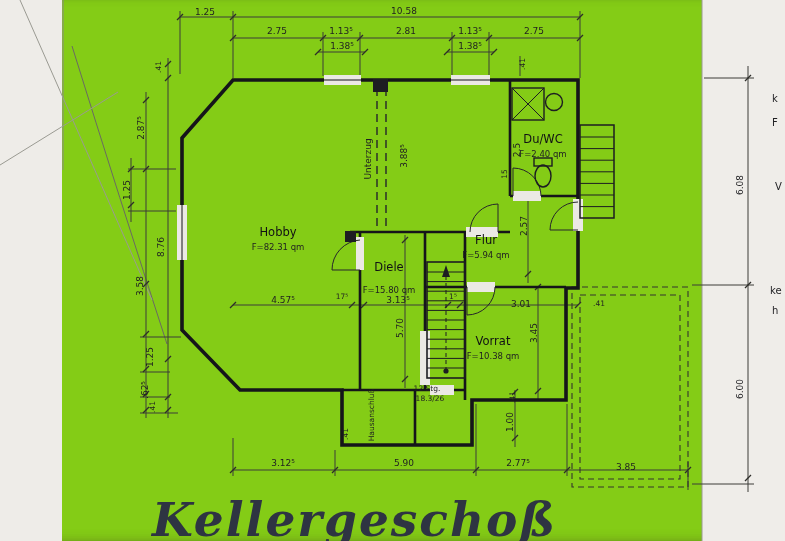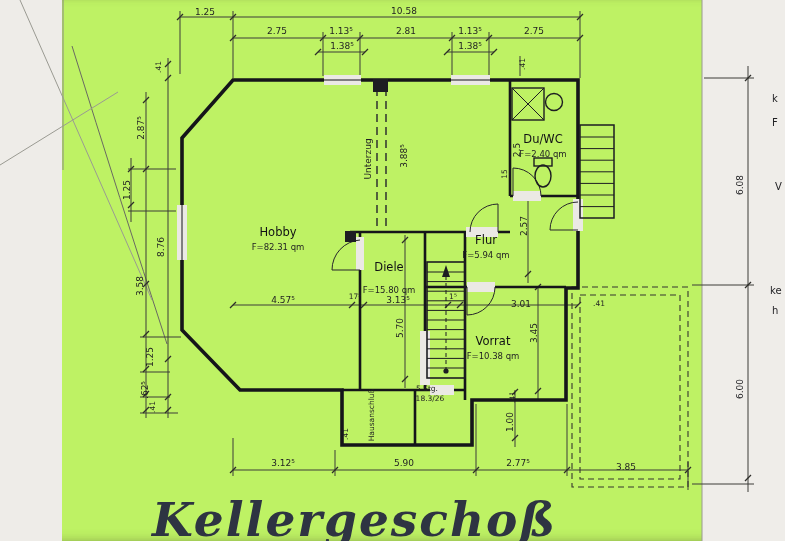--- a/index.html
+++ b/index.html
@@ -1,18 +1,18 @@
 <!DOCTYPE html>
 <html><head>
 <meta charset="utf-8">
 <style>
   html,body{margin:0;padding:0;background:#cfcdc8;}
   .sheet{
     position:relative;width:785px;height:541px;overflow:hidden;
-    background:#bef264;
+    background:#84cc16;
     font-family:"DejaVu Sans",sans-serif;
     box-shadow: inset 10px 0 14px -8px rgba(60,55,45,.45),
                 inset 0 -8px 12px -8px rgba(60,55,45,.25),
                 inset -6px 0 10px -6px rgba(60,55,45,.2);
   }
   .edge-left{position:absolute;left:0;top:0;width:62px;height:541px;background:#eeece8;}
   .edge-right{position:absolute;left:702px;top:0;width:83px;height:541px;background:#efede9;}
   svg{position:absolute;left:0;top:0;}
   .lb{position:absolute;transform:translate(-50%,-50%);font-size:9px;color:#1f1f22;white-space:nowrap;line-height:1;}
   .lv{transform:translate(-50%,-50%) rotate(-90deg);}
@@ -210,27 +210,27 @@
   <span class="lb lv" style="left:524px;top:226px">2.57</span>
   <span class="lb lv" style="left:517px;top:150px">2.5</span>
   <span class="lb lv sm" style="left:505px;top:174px">15</span>
   <span class="lb lv" style="left:400px;top:328px">5.70</span>
   <span class="lb lv" style="left:534px;top:333px">3.45</span>
   <span class="lb lv sm" style="left:513px;top:397px">.41</span>
   <span class="lb lv" style="left:510px;top:422px">1.00</span>
   <span class="lb lv sm" style="left:346px;top:434px">.41</span>
 
   <span class="lb" style="left:283px;top:300px">4.57⁵</span>
-  <span class="lb sm" style="left:355px;top:297px">17⁵</span>
+  <span class="lb sm" style="left:342px;top:297px">17⁵</span>
   <span class="lb" style="left:398px;top:300px">3.13⁵</span>
   <span class="lb sm" style="left:453px;top:297px">1⁵</span>
   <span class="lb" style="left:521px;top:304px">3.01</span>
   <span class="lb sm" style="left:599px;top:304px">.41</span>
 
-  <span class="lb sm" style="left:427px;top:389px">5 Stg.</span>
+  <span class="lb sm" style="left:427px;top:389px">12 Stg.</span>
   <span class="lb sm" style="left:430px;top:399px">18.3/26</span>
 
   <span class="lb lv" style="left:740px;top:185px">6.08</span>
   <span class="lb lv" style="left:740px;top:389px">6.00</span>
 
   <span class="lb" style="left:283px;top:463px">3.12⁵</span>
   <span class="lb" style="left:404px;top:463px">5.90</span>
   <span class="lb" style="left:518px;top:463px">2.77⁵</span>
   <span class="lb" style="left:626px;top:467px">3.85</span>
 

